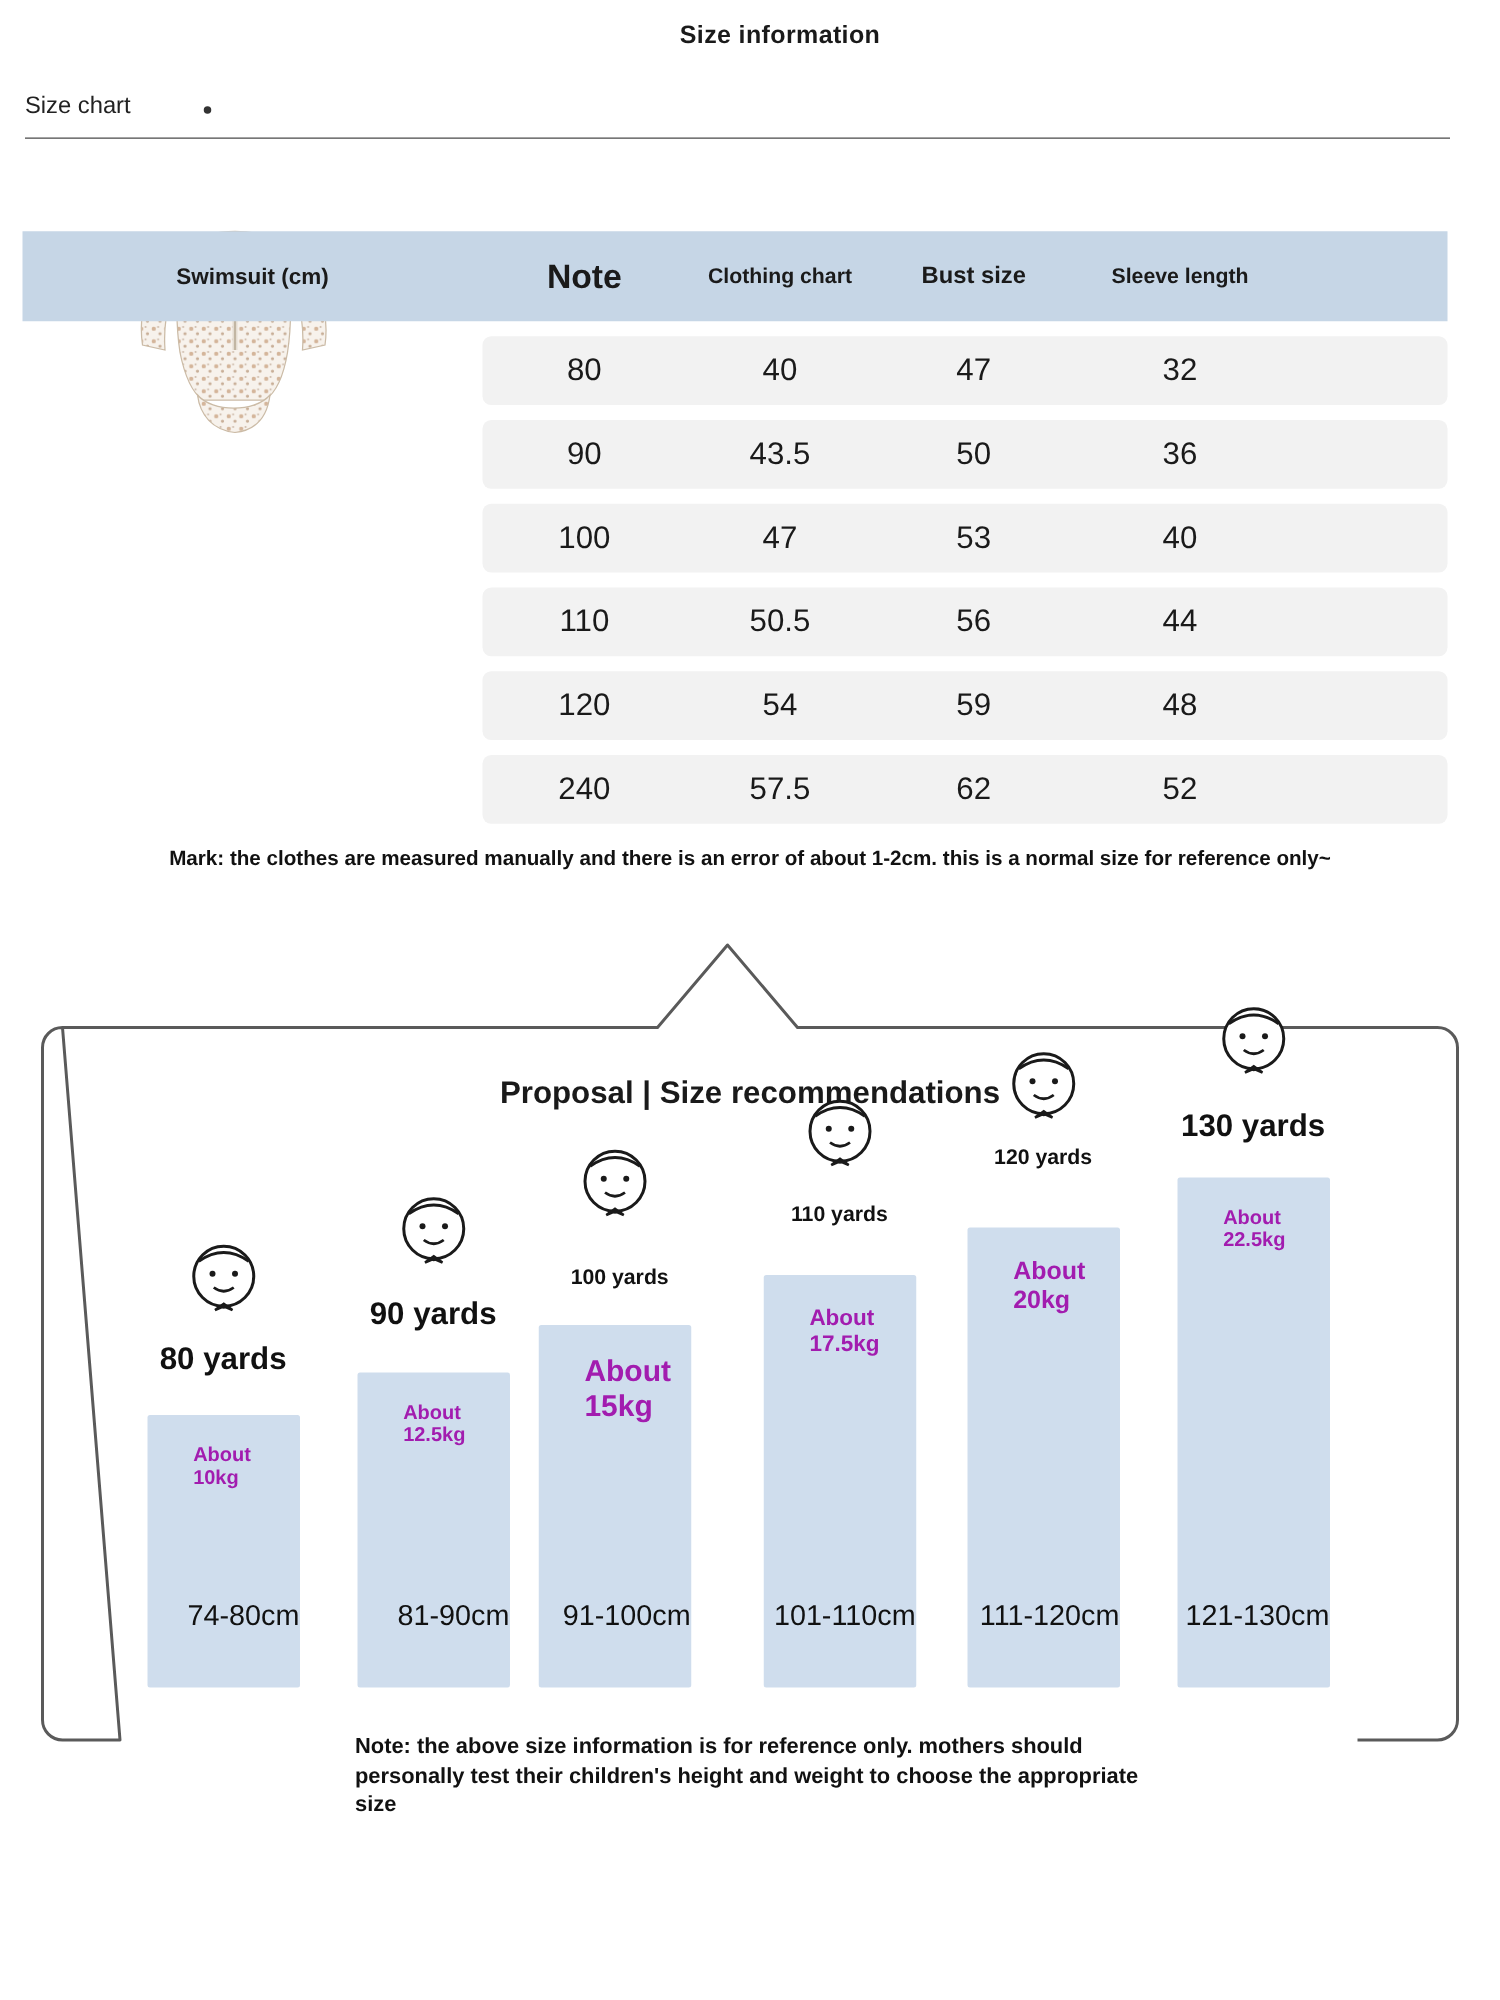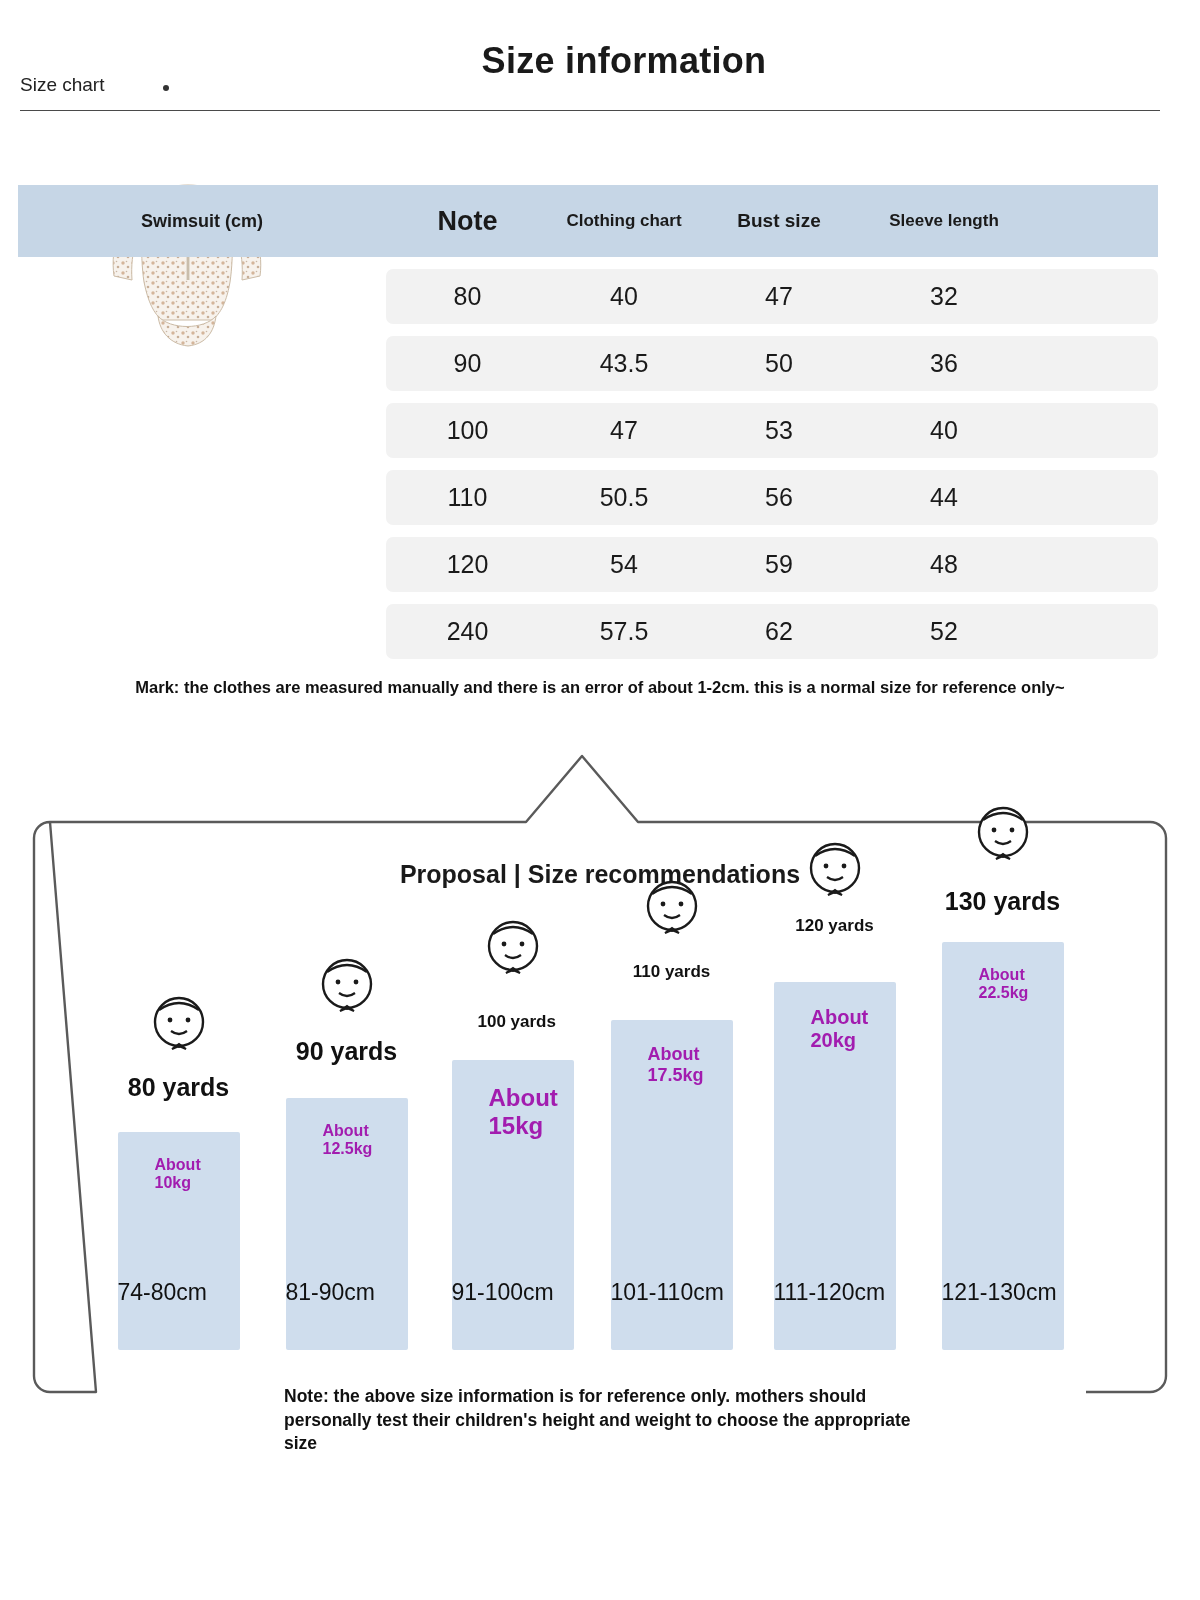--- a/index.html
+++ b/index.html
@@ -15,25 +15,25 @@
   .page {
     position: relative;
     width: 1200px;
     height: 1600px;
     overflow: hidden;
   }
 
   
   .top-title {
     position: absolute;
-    top: 40px;
+    top: 17px;
     left: 0;
     width: 1200px;
     text-align: center;
-    font-size: 36px;
+    font-size: 20px;
     font-weight: bold;
     letter-spacing: 0.3px;
     padding-left: 48px;
   }
   .size-chart-label {
     position: absolute;
     top: 74px;
     left: 20px;
     font-size: 19px;
     color: #222;
@@ -166,21 +166,21 @@
     font-size: 16px;
     font-weight: bold;
     color: #a21caf;
     padding-left: 37px;
   }
   .bar-range {
     position: absolute;
     left: 0;
     width: 100%;
     bottom: 44px;
-    text-align: left;
+    text-align: right;
     font-size: 23px;
     color: #111;
     white-space: nowrap;
   }
   .yard-label {
     position: absolute;
     left: 50%;
     transform: translateX(-50%);
     white-space: nowrap;
     font-weight: bold;
@@ -331,21 +331,21 @@
           <circle cx="37" cy="56" r="2" fill="#1a1a1a"></circle>
         </svg>
       </div>
       <div class="yard-label" style="bottom:284px; font-size:25px;">90 yards</div>
       <div class="bar" style="height:252px;">
         <div class="bar-weight" style="top:24px;">About 12.5kg</div>
         <div class="bar-range">81-90cm</div>
       </div>
     </div>
 
-    <div class="col" style="left:334px; height:430px;">
+    <div class="col" style="left:313px; height:430px;">
       <div class="face" style="bottom:358px;">
         <svg width="74" height="74" viewBox="0 0 74 74">
           <circle cx="37" cy="32" r="24" fill="#fff" stroke="#1a1a1a" stroke-width="2.4"></circle>
           <path d="M17 20 Q37 6 57 20" fill="none" stroke="#1a1a1a" stroke-width="2.4"></path>
           <circle cx="28" cy="30" r="2.4" fill="#1a1a1a"></circle>
           <circle cx="46" cy="30" r="2.4" fill="#1a1a1a"></circle>
           <path d="M29 41 Q37 47 45 41" fill="none" stroke="#1a1a1a" stroke-width="2.2"></path>
           <path d="M30 59 L37 54 L44 59 L37 56 Z" fill="none" stroke="#1a1a1a" stroke-width="2"></path>
           <circle cx="37" cy="56" r="2" fill="#1a1a1a"></circle>
         </svg>

